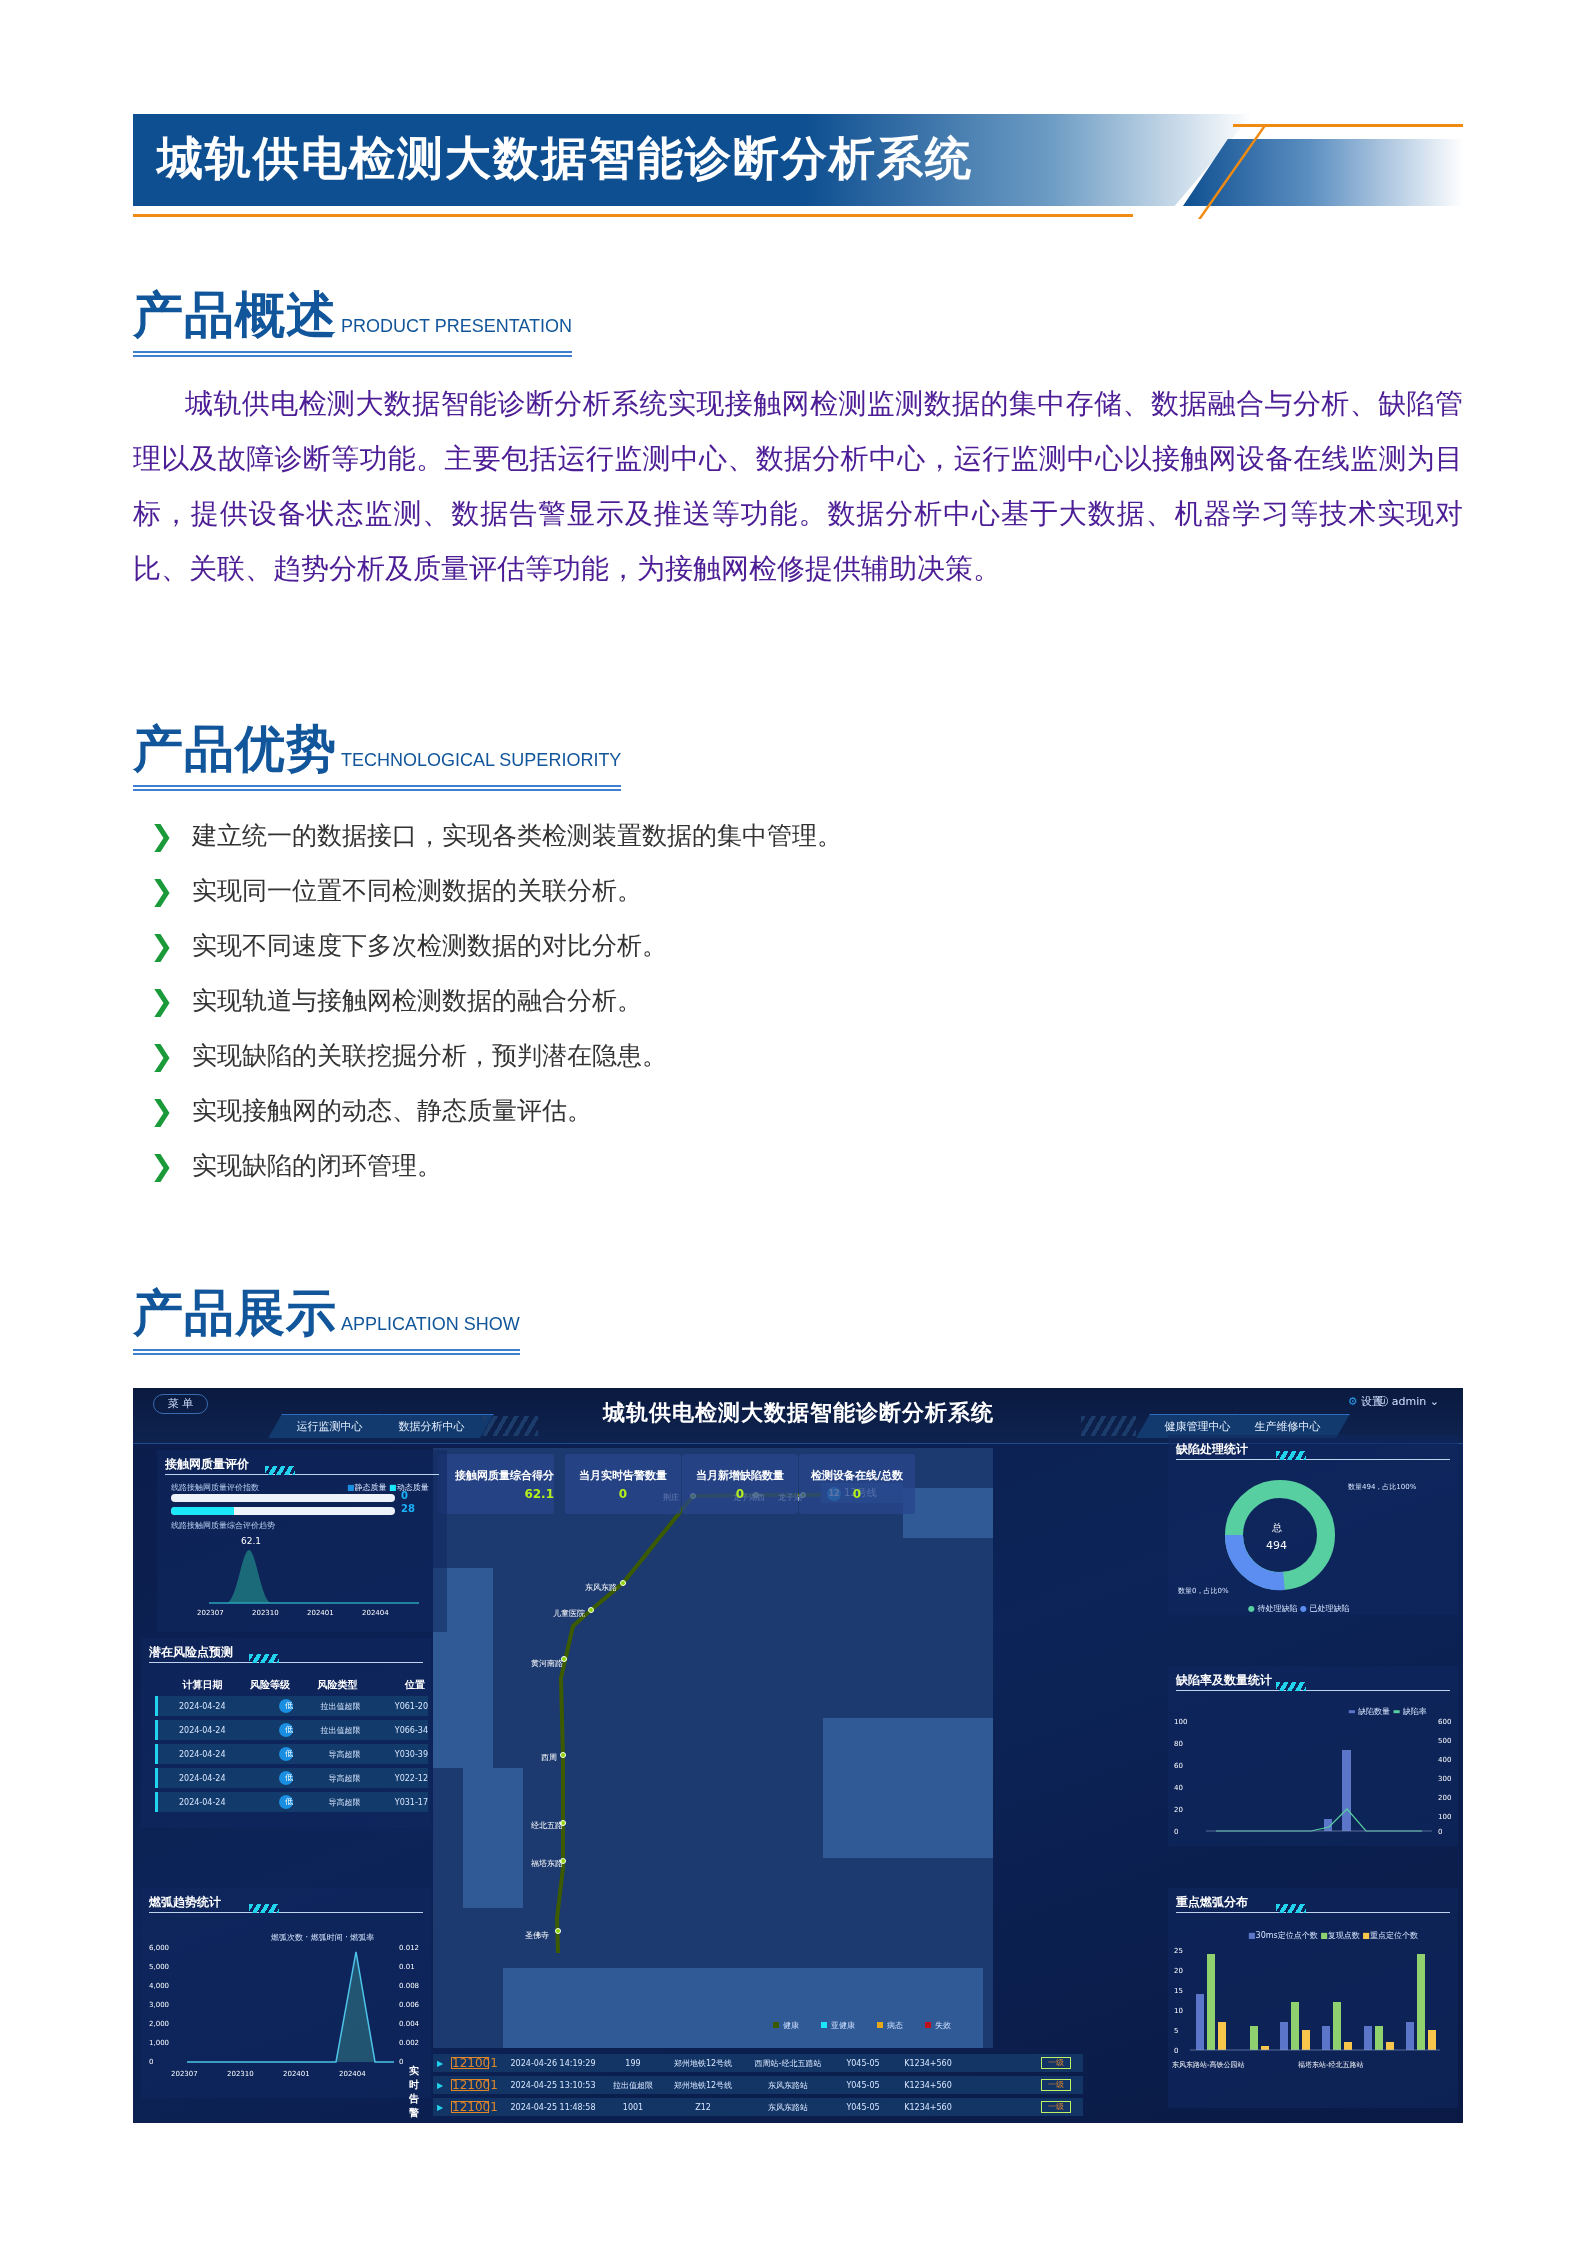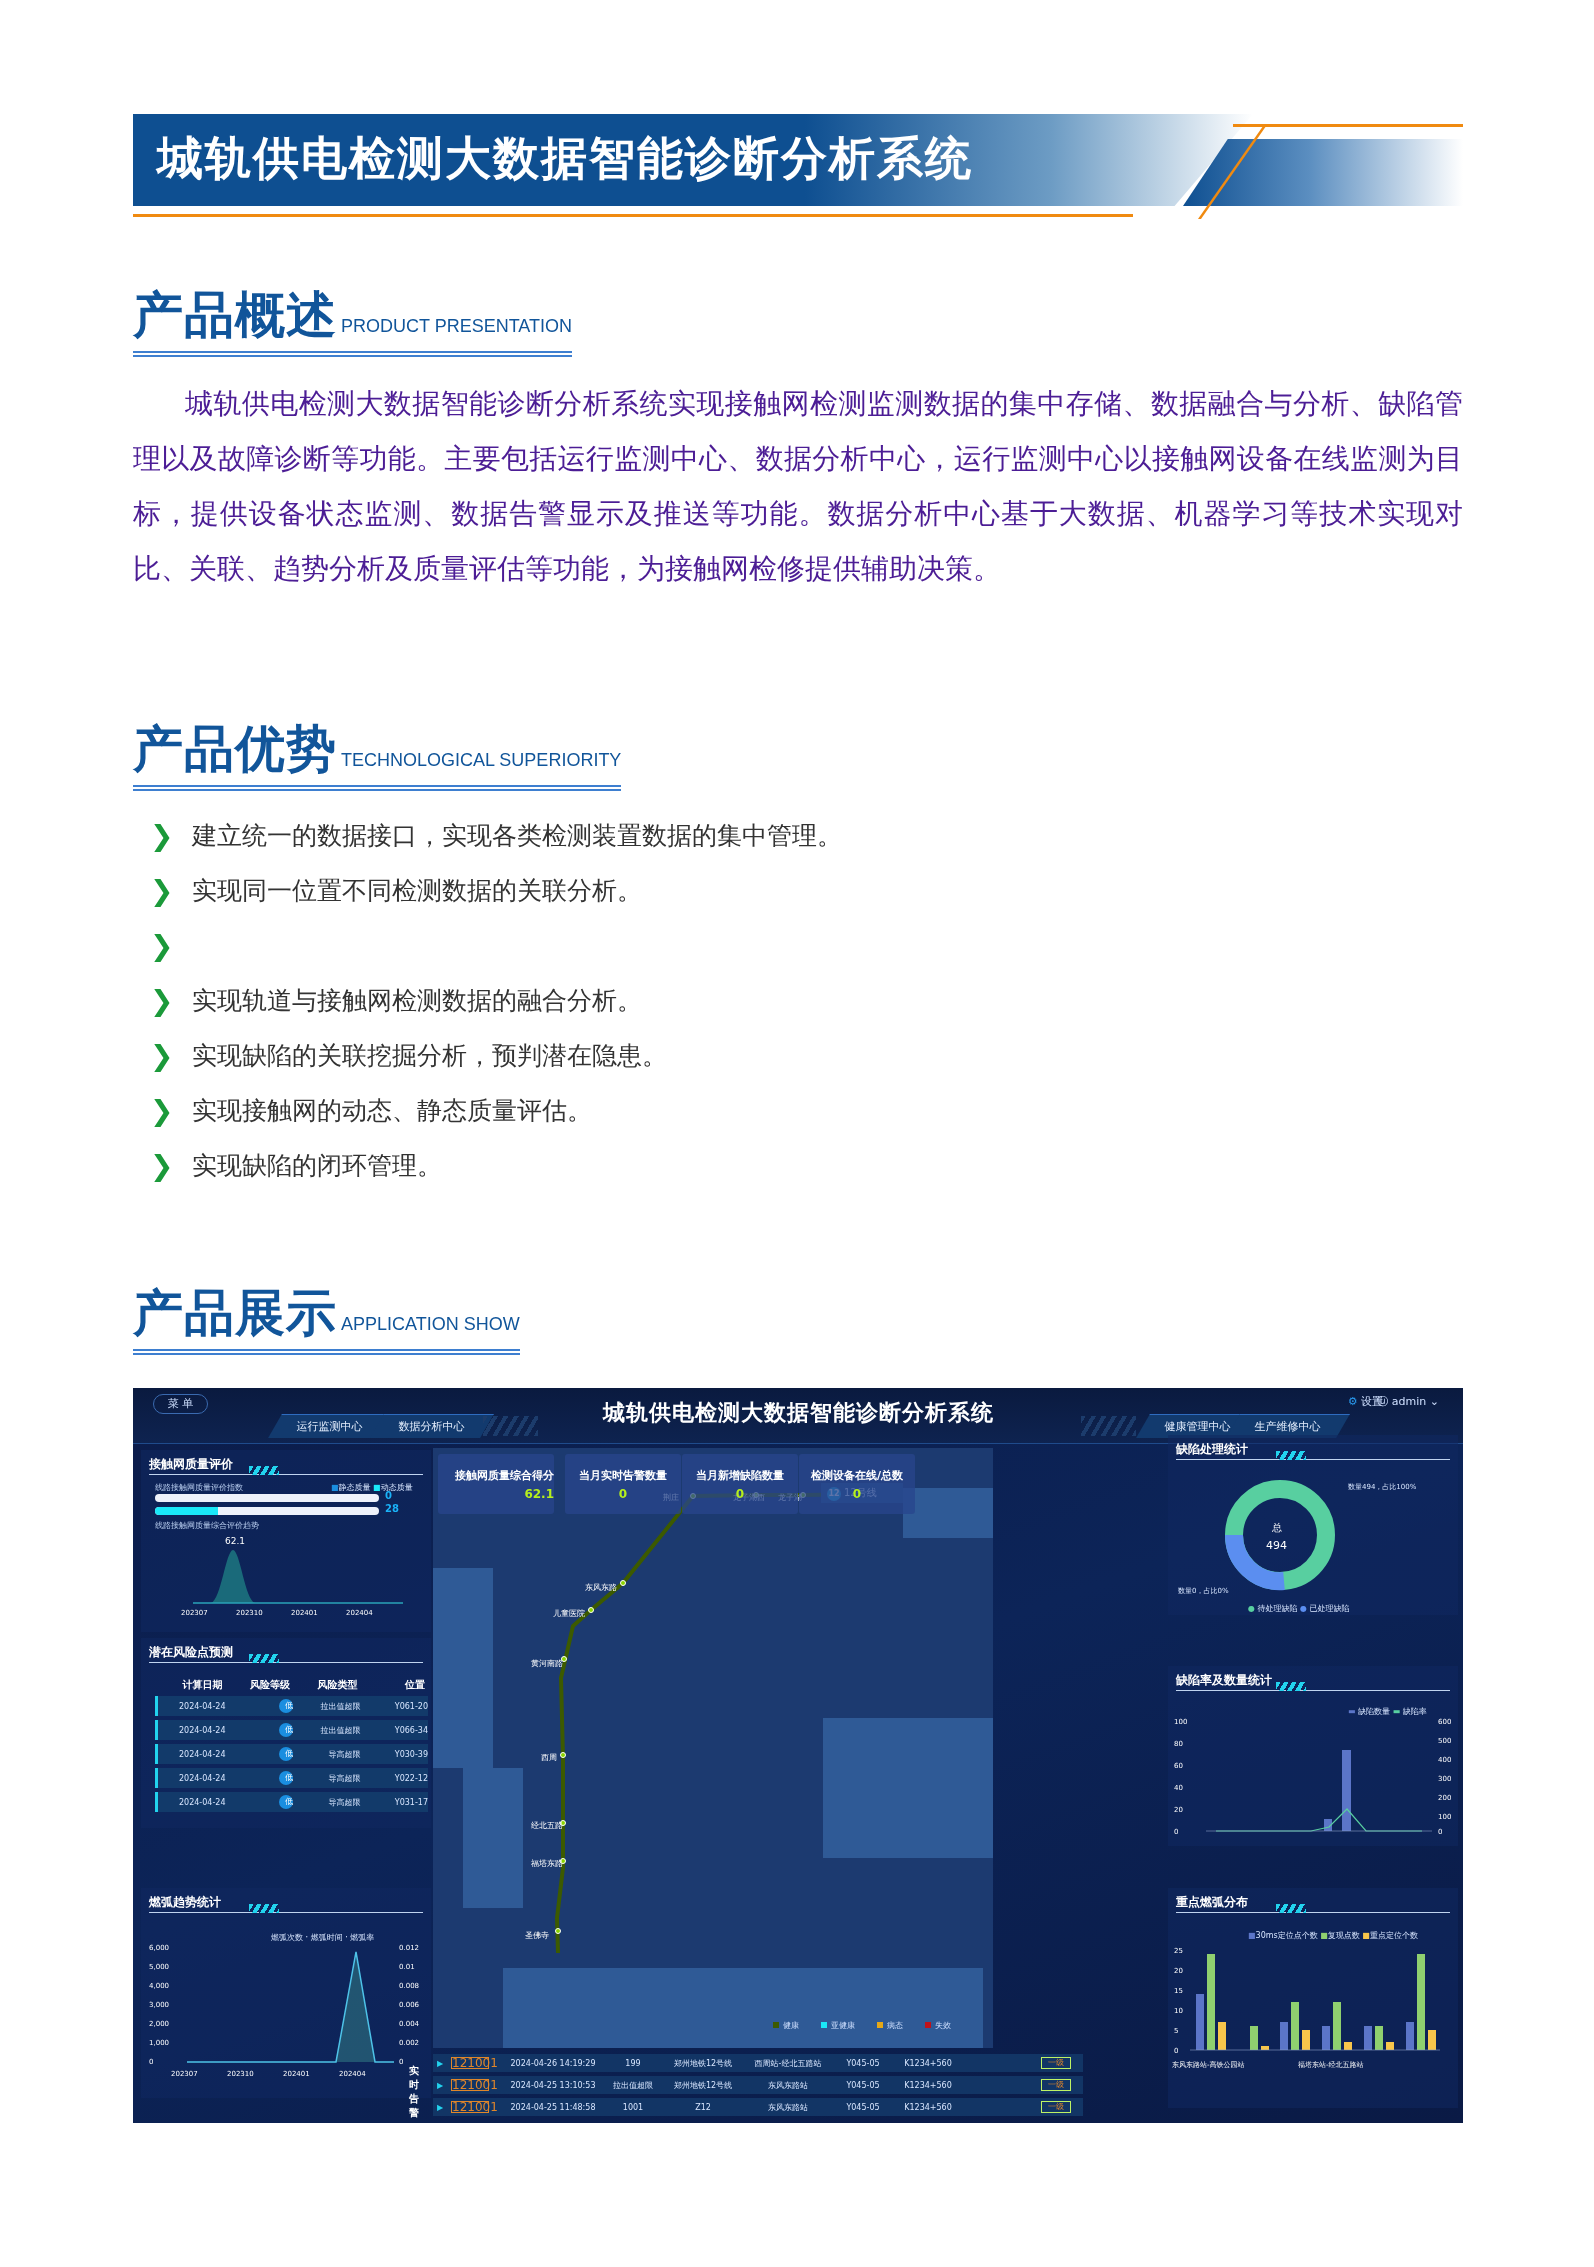--- a/index.html
+++ b/index.html
@@ -109,20 +109,21 @@
   <li class="adv-item">
       <span class="adv-chev">❯</span>
       <span>建立统一的数据接口，实现各类检测装置数据的集中管理。</span>
     </li>
   <li class="adv-item">
       <span class="adv-chev">❯</span>
       <span>实现同一位置不同检测数据的关联分析。</span>
     </li>
   <li class="adv-item">
       <span class="adv-chev">❯</span>
+      <span>实现不同速度下多次检测数据的对比分析。</span>
     </li>
   <li class="adv-item">
       <span class="adv-chev">❯</span>
       <span>实现轨道与接触网检测数据的融合分析。</span>
     </li>
   <li class="adv-item">
       <span class="adv-chev">❯</span>
       <span>实现缺陷的关联挖掘分析，预判潜在隐患。</span>
     </li>
   <li class="adv-item">
@@ -203,21 +204,21 @@
     </div>
   <div class="kpi" style="left:549px;">
       <div class="kpi-label">当月新增缺陷数量</div>
       <div class="kpi-val">0</div>
     </div>
   <div class="kpi" style="left:666px;">
       <div class="kpi-label">检测设备在线/总数</div>
       <div class="kpi-val">0</div>
     </div>
 
-  <div class="panel" style="left:8px;top:62px;width:290px;height:182px;">
+  <div class="panel" style="left:24px;top:62px;width:290px;height:182px;">
     <div class="p-title">接触网质量评价</div>
       <div class="p-title-line"></div>
       <div class="p-deco"></div>
     <div class="small-txt" style="left:14px;top:32px;">线路接触网质量评价指数</div>
     <div class="small-txt" style="left:190px;top:32px;color:#d8e6ff;"><span style="color:#1a8ee0">■</span><span>静态质量</span> <span style="color:#1ae8f8">■</span><span>动态质量</span></div>
     <div class="bar-track" style="top:44px;">
         <div class="bar-fill" style="width:0%"></div>
       </div>
     <div class="bar-val" style="left:244px;top:40px;">0</div>
     <div class="bar-track" style="top:57px;">

